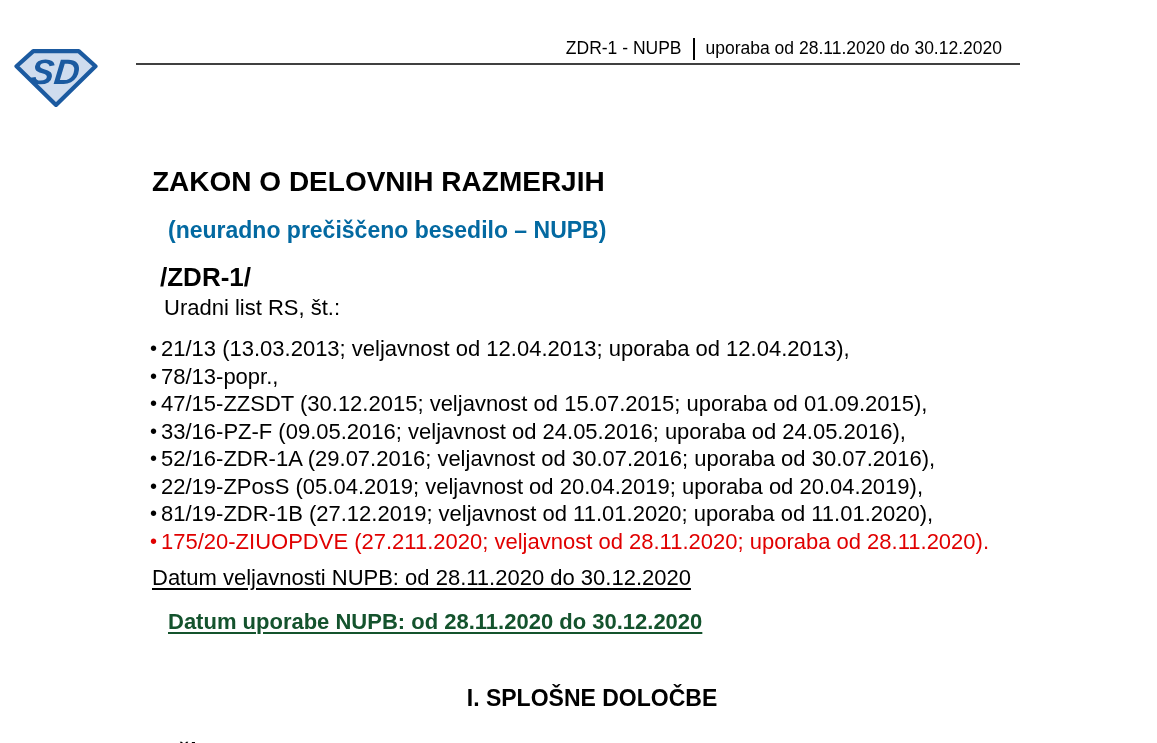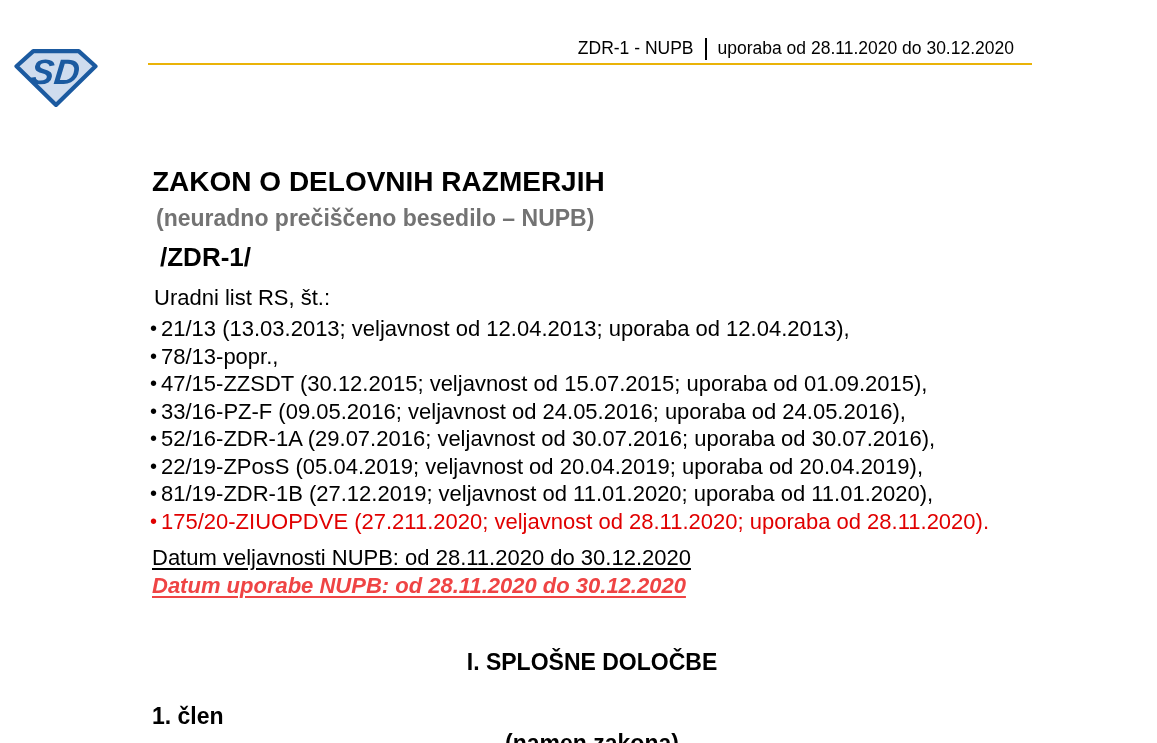--- a/index.html
+++ b/index.html
@@ -10,54 +10,54 @@
     background:#ffffff;
     font-family:"Liberation Sans","DejaVu Sans",sans-serif;
     color:#000;
   }
 
   
   .logo{position:absolute;left:14px;top:48px;width:84px;height:60px;}
 
   
   .header{
-    position:absolute;left:148px;top:38px;width:884px;
-    border-bottom:2px solid #eab308;
+    position:absolute;left:136px;top:38px;width:884px;
+    border-bottom:2px solid #404040;
     padding-bottom:3px;
     text-align:right;
     font-size:17.5px;line-height:20px;
     white-space:nowrap;
   }
   .header .sep{
     display:inline-block;width:2px;height:22px;background:#000;
     margin:0 11px;vertical-align:-6px;
   }
   .header .pad{display:inline-block;width:18px;}
 
   
   .titles{position:absolute;left:152px;top:165px;width:868px;text-align:left;}
   .title-main{font-size:28px;line-height:34px;font-weight:bold;margin:0;}
-  .title-sub{font-size:23px;line-height:30px;font-weight:bold;margin:4px;color:#737373;}
+  .title-sub{font-size:23px;line-height:30px;font-weight:bold;margin:16px;color:#0369a1;}
   .title-short{font-size:26px;line-height:32px;font-weight:bold;margin:8px;}
 
   
   .bodycol{position:absolute;left:152px;top:281px;width:880px;font-size:22px;}
-  .uradni{margin:2px;line-height:30px;}
+  .uradni{margin:12px;line-height:30px;}
   ul.gazette{list-style:none;margin:0;padding:0;}
   ul.gazette li{line-height:27.5px;display:flex;}
   ul.gazette li .bullet{width:11px;flex:0 0 11px;font-size:20px;margin-left:-2px;}
   ul.gazette li.red{color:#e00000;}
 
   .date-valid{
     margin:9px 0 0 0;line-height:27.5px;
     text-decoration:underline;text-decoration-thickness:2px;text-underline-offset:3px;
   }
   .date-usage{
-    margin:0;line-height:27.5px;font-weight:bold;color:#ef4444;
-    text-decoration:underline;text-decoration-thickness:2px;text-underline-offset:3px;font-style:italic;
+    margin:16px;line-height:27.5px;font-weight:bold;color:#14532d;
+    text-decoration:underline;text-decoration-thickness:2px;text-underline-offset:3px;
   }
 
   .section-heading{margin:50px 0 0 0;text-align:center;font-size:23px;line-height:27.5px;font-weight:bold;}
   .article-number{margin:26px 0 0 0;font-size:23px;line-height:27.5px;font-weight:bold;}
   .article-caption{margin:0;text-align:center;font-size:23px;line-height:27.5px;font-weight:bold;}
 </style>
 </head>
 <body>
 
 <div class="page">

